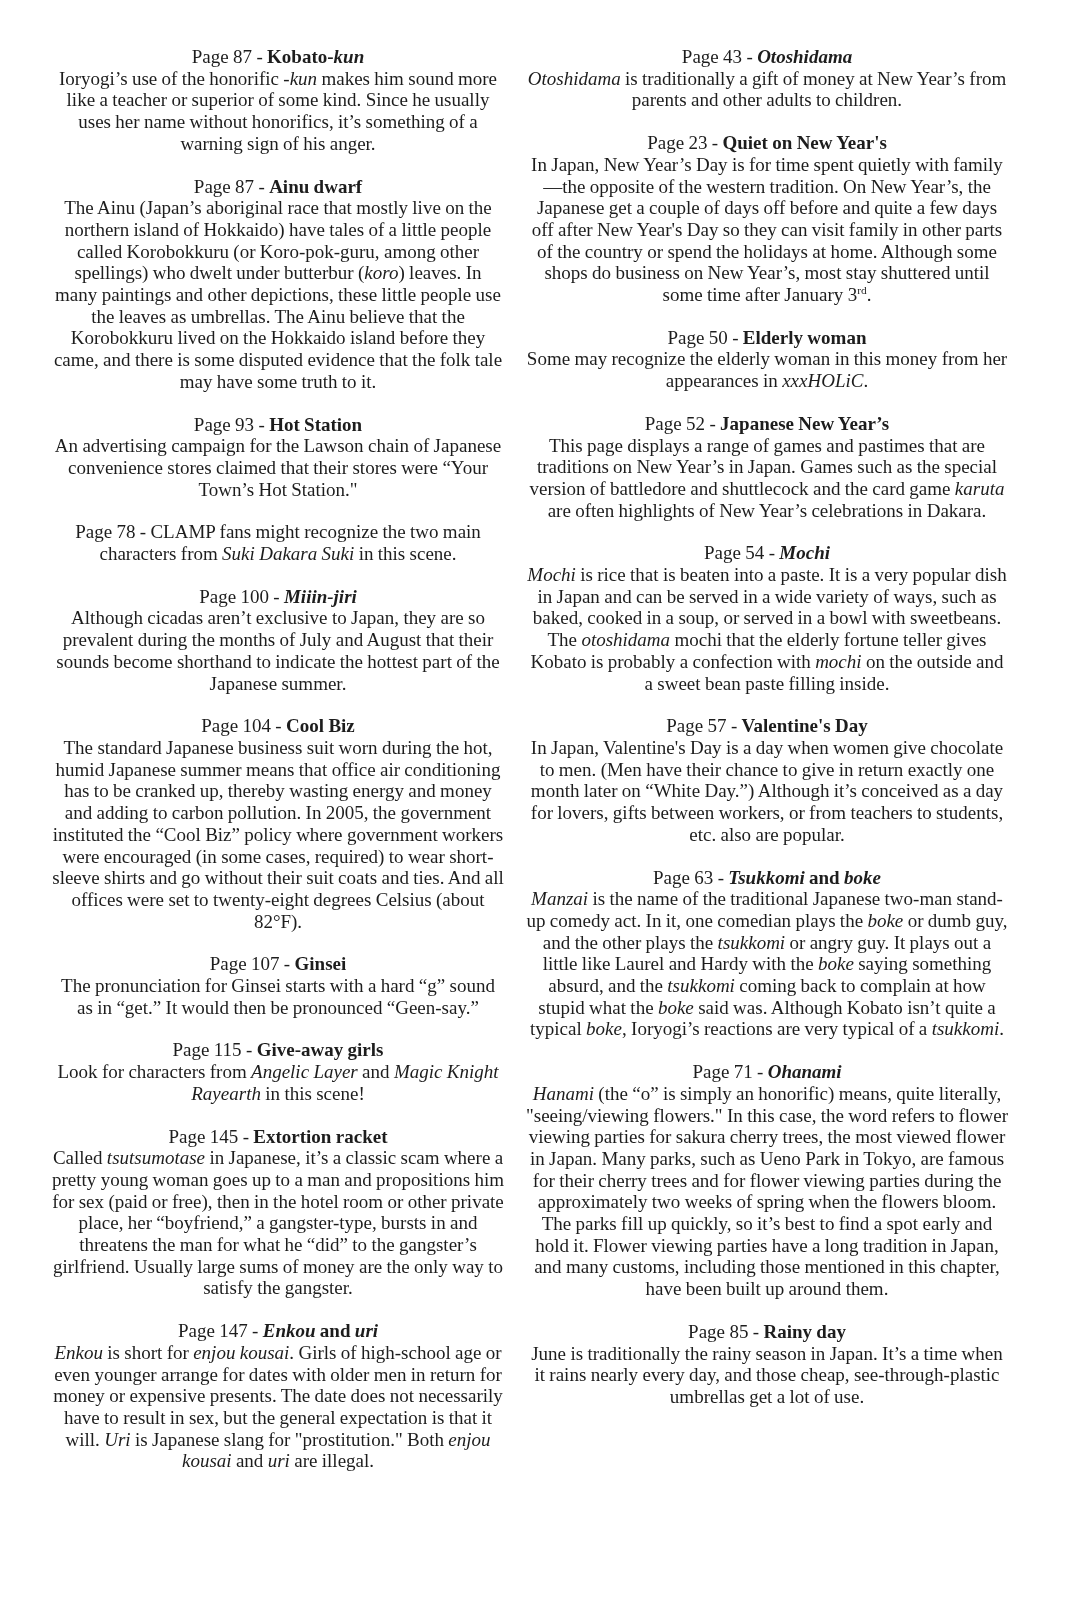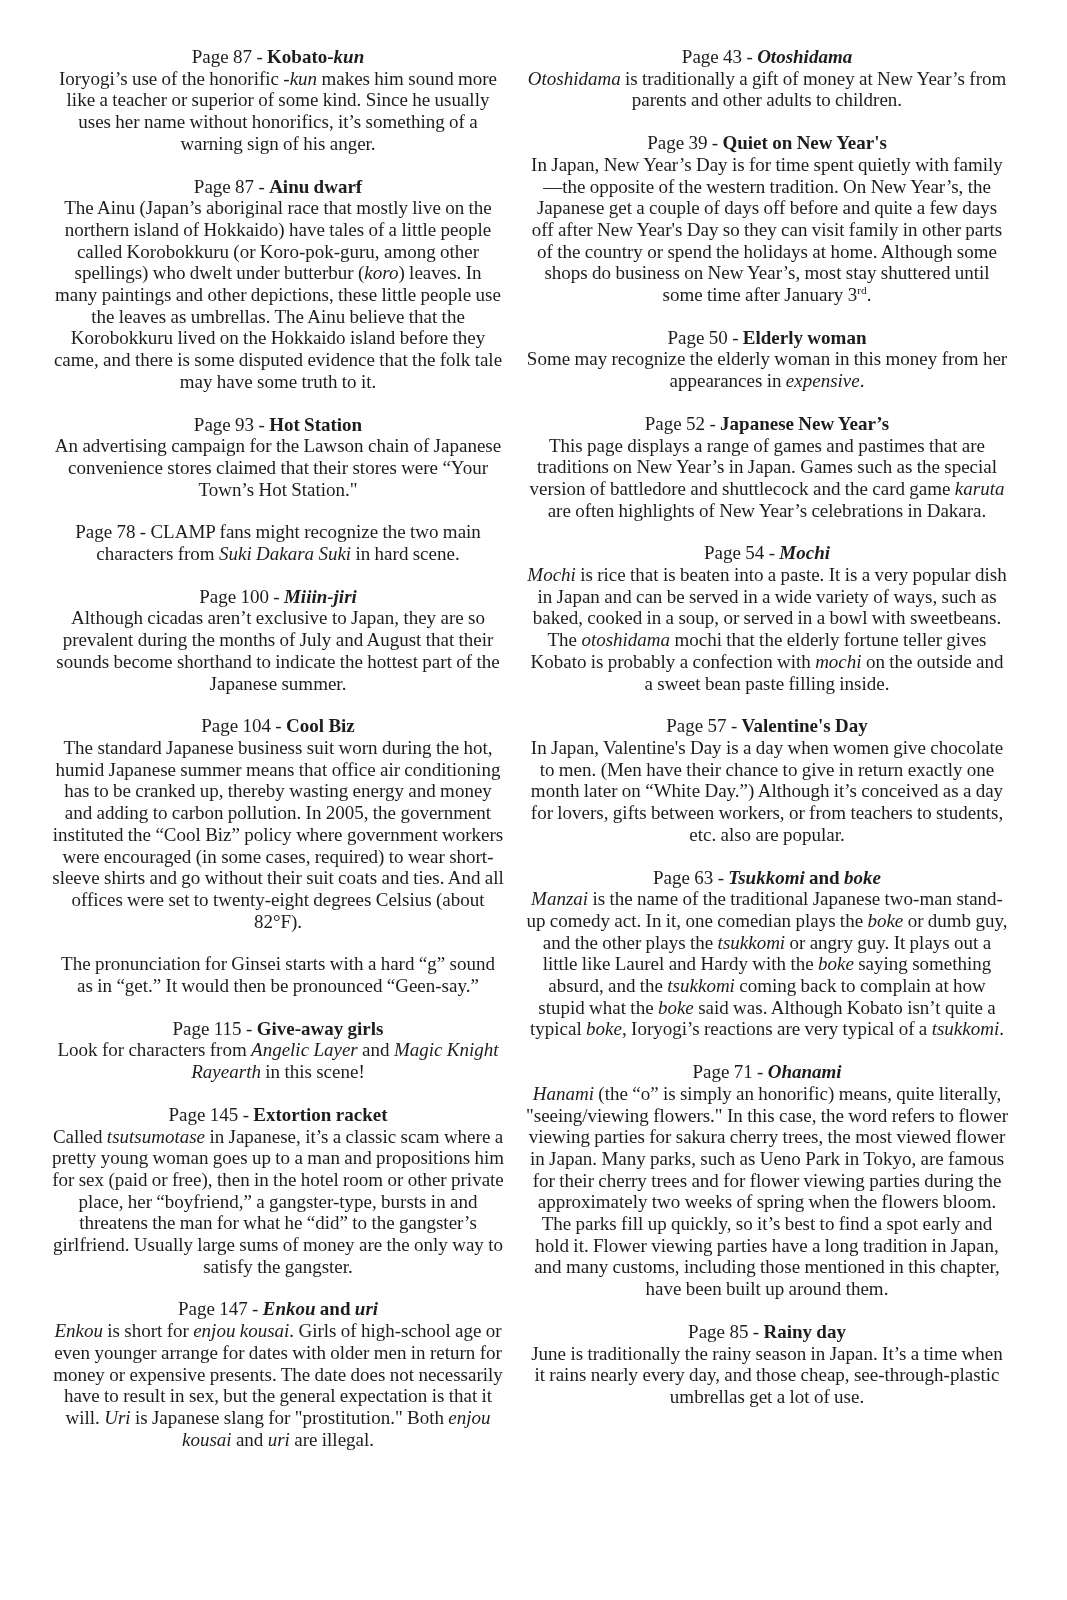--- a/index.html
+++ b/index.html
@@ -58,31 +58,32 @@
       </div>
       <div class="section">
         <div class="heading"><span class="run">Page 87 - </span><span class="run b">Ainu dwarf</span></div>
         <div class="body"><span class="run">The Ainu (Japan’s aboriginal race that mostly live on the northern island of Hokkaido) have tales of a little people called Korobokkuru (or Koro-pok-guru, among other spellings) who dwelt under butterbur (</span><span class="run i">koro</span><span class="run">) leaves. In many paintings and other depictions, these little people use the leaves as umbrellas. The Ainu believe that the Korobokkuru lived on the Hokkaido island before they came, and there is some disputed evidence that the folk tale may have some truth to it.</span></div>
       </div>
       <div class="section">
         <div class="heading"><span class="run">Page 93 - </span><span class="run b">Hot Station</span></div>
         <div class="body"><span class="run">An advertising campaign for the Lawson chain of Japanese convenience stores claimed that their stores were “Your Town’s Hot Station."</span></div>
       </div>
       <div class="section">
-        <div class="body"><span class="run">Page 78 - CLAMP fans might recognize the two main characters from </span><span class="run i">Suki Dakara Suki</span><span class="run"> in hard scene.</span></div>
+        <div class="body"><span class="run">Page 78 - CLAMP fans might recognize the two main characters from </span><span class="run i">Suki Dakara Suki</span><span class="run"> in this scene.</span></div>
       </div>
       <div class="section">
         <div class="heading"><span class="run">Page 100 - </span><span class="run b i">Miiin-jiri</span></div>
         <div class="body"><span class="run">Although cicadas aren’t exclusive to Japan, they are so prevalent during the months of July and August that their sounds become shorthand to indicate the hottest part of the Japanese summer.</span></div>
       </div>
       <div class="section">
         <div class="heading"><span class="run">Page 104 - </span><span class="run b">Cool Biz</span></div>
         <div class="body"><span class="run">The standard Japanese business suit worn during the hot, humid Japanese summer means that office air conditioning has to be cranked up, thereby wasting energy and money and adding to carbon pollution. In 2005, the government instituted the “Cool Biz” policy where government workers were encouraged (in some cases, required) to wear short-sleeve shirts and go without their suit coats and ties. And all offices were set to twenty-eight degrees Celsius (about 82°F).</span></div>
       </div>
       <div class="section">
+        <div class="heading"><span class="run">Page 107 - </span><span class="run b">Ginsei</span></div>
         <div class="body"><span class="run">The pronunciation for Ginsei starts with a hard “g” sound as in “get.” It would then be pronounced “Geen-say.”</span></div>
       </div>
       <div class="section">
         <div class="heading"><span class="run">Page 115 - </span><span class="run b">Give-away girls</span></div>
         <div class="body"><span class="run">Look for characters from </span><span class="run i">Angelic Layer</span><span class="run"> and </span><span class="run i">Magic Knight Rayearth</span><span class="run"> in this scene!</span></div>
       </div>
       <div class="section">
         <div class="heading"><span class="run">Page 145 - </span><span class="run b">Extortion racket</span></div>
         <div class="body"><span class="run">Called </span><span class="run i">tsutsumotase</span><span class="run"> in Japanese, it’s a classic scam where a pretty young woman goes up to a man and propositions him for sex (paid or free), then in the hotel room or other private place, her “boyfriend,” a gangster-type, bursts in and threatens the man for what he “did” to the gangster’s girlfriend. Usually large sums of money are the only way to satisfy the gangster.</span></div>
       </div>
@@ -90,26 +91,26 @@
         <div class="heading"><span class="run">Page 147 - </span><span class="run b i">Enkou</span><span class="run b"> and </span><span class="run b i">uri</span></div>
         <div class="body"><span class="run i">Enkou</span><span class="run"> is short for </span><span class="run i">enjou kousai</span><span class="run">. Girls of high-school age or even younger arrange for dates with older men in return for money or expensive presents. The date does not necessarily have to result in sex, but the general expectation is that it will. </span><span class="run i">Uri</span><span class="run"> is Japanese slang for "prostitution." Both </span><span class="run i">enjou kousai</span><span class="run"> and </span><span class="run i">uri</span><span class="run"> are illegal.</span></div>
       </div>
     </div>
   <div class="column column-right">
       <div class="section">
         <div class="heading"><span class="run">Page 43 - </span><span class="run b i">Otoshidama</span></div>
         <div class="body"><span class="run i">Otoshidama</span><span class="run"> is traditionally a gift of money at New Year’s from parents and other adults to children.</span></div>
       </div>
       <div class="section">
-        <div class="heading"><span class="run">Page 39 - </span><span class="run b">Quiet on New Year's</span></div>
+        <div class="heading"><span class="run">Page 23 - </span><span class="run b">Quiet on New Year's</span></div>
         <div class="body"><span class="run">In Japan, New Year’s Day is for time spent quietly with family—the opposite of the western tradition. On New Year’s, the Japanese get a couple of days off before and quite a few days off after New Year's Day so they can visit family in other parts of the country or spend the holidays at home. Although some shops do business on New Year’s, most stay shuttered until some time after January 3</span><sup class="run">rd</sup><span class="run">.</span></div>
       </div>
       <div class="section">
         <div class="heading"><span class="run">Page 50 - </span><span class="run b">Elderly woman</span></div>
-        <div class="body"><span class="run">Some may recognize the elderly woman in this money from her appearances in </span><span class="run i">expensive</span><span class="run">.</span></div>
+        <div class="body"><span class="run">Some may recognize the elderly woman in this money from her appearances in </span><span class="run i">xxxHOLiC</span><span class="run">.</span></div>
       </div>
       <div class="section">
         <div class="heading"><span class="run">Page 52 - </span><span class="run b">Japanese New Year’s</span></div>
         <div class="body"><span class="run">This page displays a range of games and pastimes that are traditions on New Year’s in Japan. Games such as the special version of battledore and shuttlecock and the card game </span><span class="run i">karuta</span><span class="run"> are often highlights of New Year’s celebrations in Dakara.</span></div>
       </div>
       <div class="section">
         <div class="heading"><span class="run">Page 54 - </span><span class="run b i">Mochi</span></div>
         <div class="body"><span class="run i">Mochi</span><span class="run"> is rice that is beaten into a paste. It is a very popular dish in Japan and can be served in a wide variety of ways, such as baked, cooked in a soup, or served in a bowl with sweetbeans. The </span><span class="run i">otoshidama</span><span class="run"> mochi that the elderly fortune teller gives Kobato is probably a confection with </span><span class="run i">mochi</span><span class="run"> on the outside and a sweet bean paste filling inside.</span></div>
       </div>
       <div class="section">

